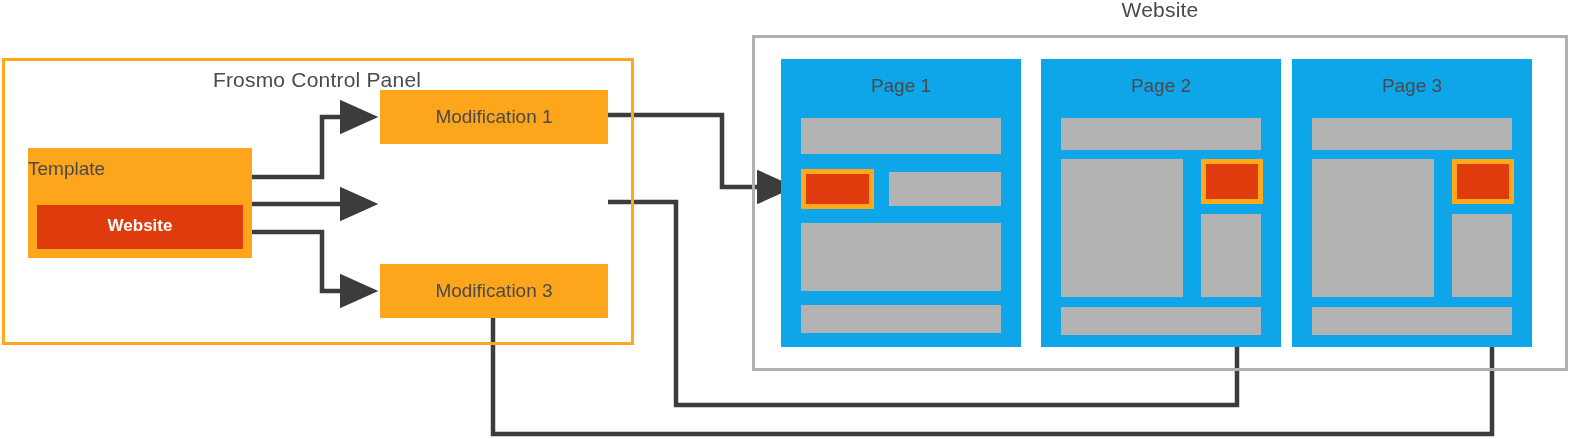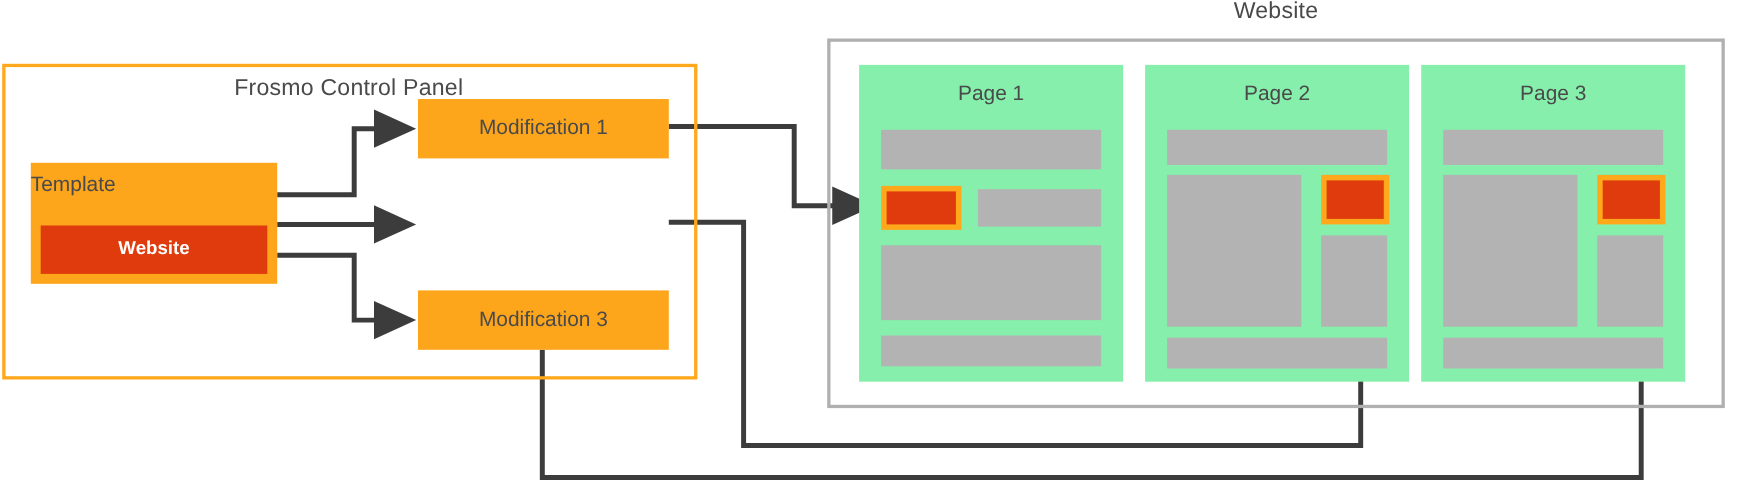--- a/index.html
+++ b/index.html
@@ -119,21 +119,21 @@
     box-sizing: border-box;
     background: transparent;
   }
 
   
   .page-card {
     position: absolute;
     top: 59px;
     width: 240px;
     height: 288px;
-    background: #86efac;
+    background: #0ea5e9;
     box-sizing: border-box;
   }
   #page1 { left: 781px; }
   #page2 { left: 1041px; }
   #page3 { left: 1292px; }
   .page-title {
     position: absolute;
     left: 0; top: 16px;
     width: 240px;
     text-align: center;

